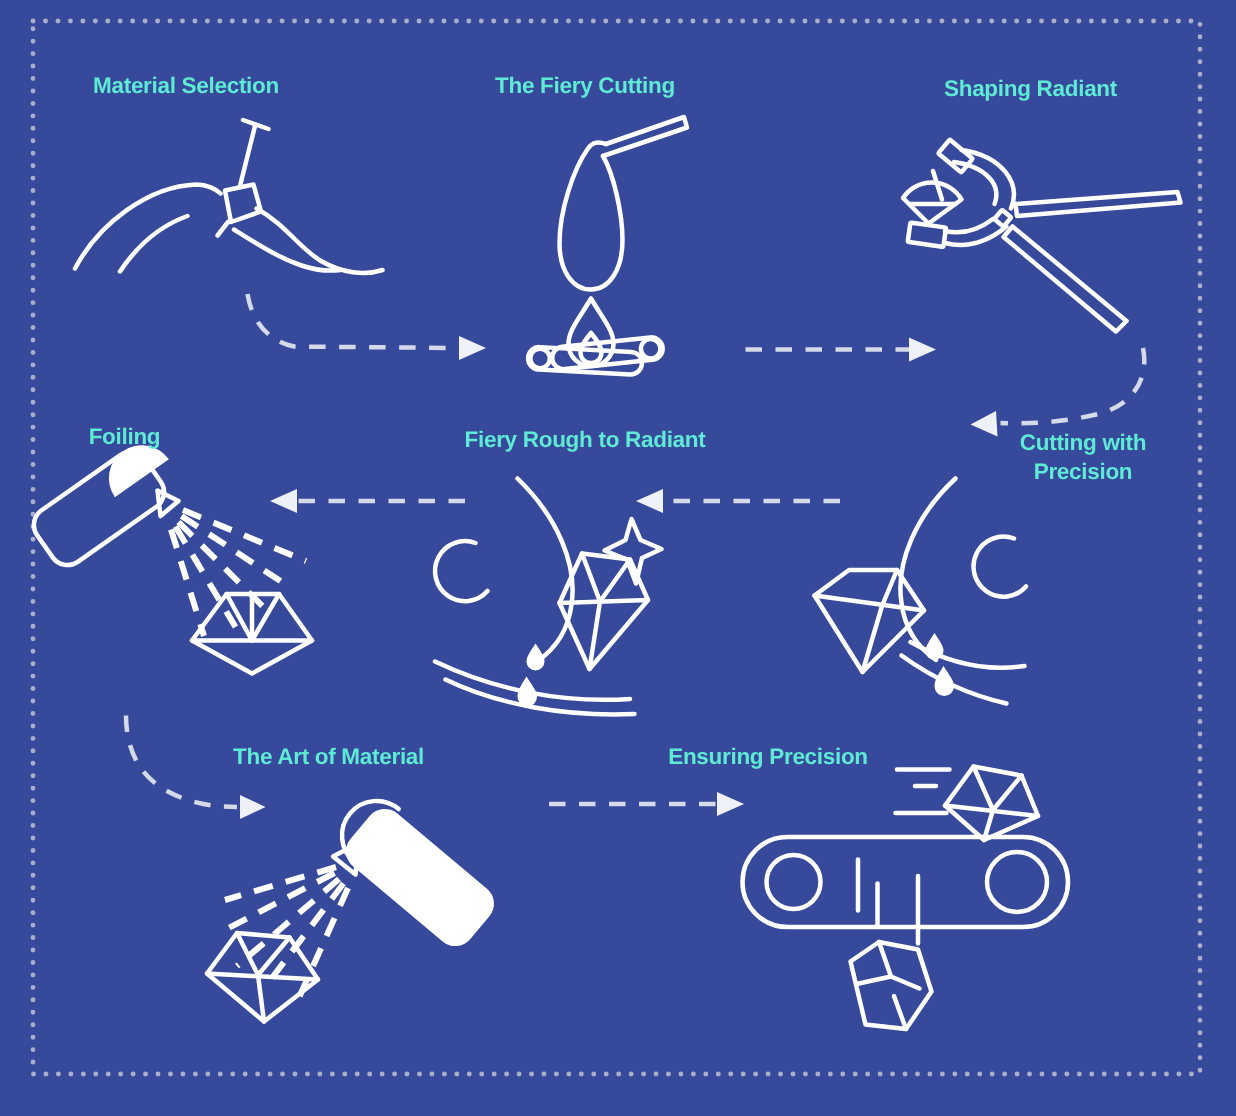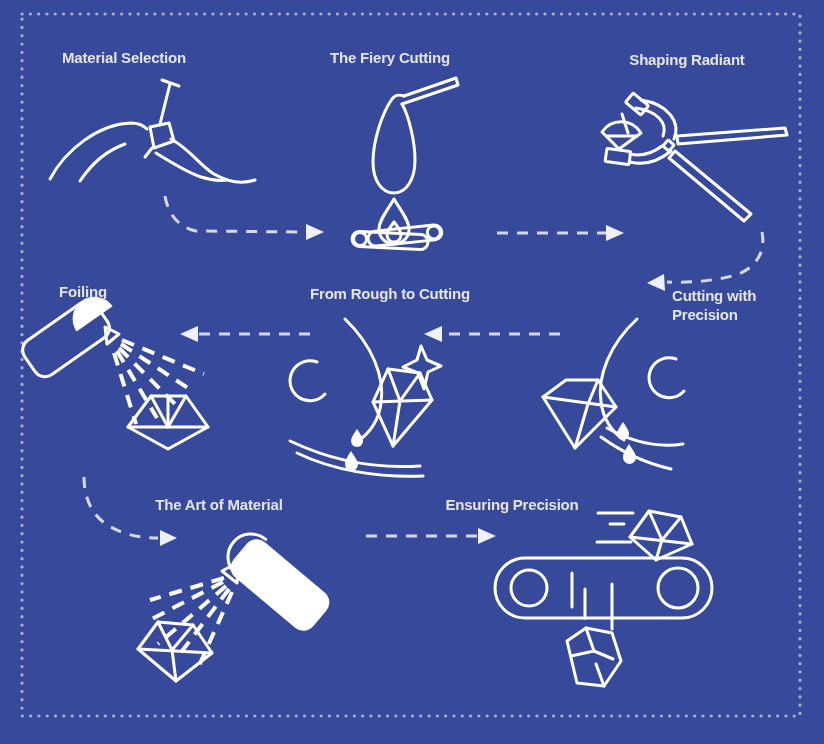--- a/index.html
+++ b/index.html
@@ -6,29 +6,29 @@
   .stage{
     position:relative;
     width:824px;height:744px;
     background:#36499A;
     overflow:hidden;
     font-family:"Liberation Sans", sans-serif;
   }
   .art{position:absolute;left:0;top:0;width:824px;height:744px;}
   .lbl{
     position:absolute;
-    color:#e5e5e5;
+    color:#5eead4;
     font-weight:700;
     font-size:15px;
     letter-spacing:-0.2px;
     line-height:19px;
     white-space:nowrap;
     transform:translateX(-50%);
   }
-  .lbl.left-align{transform:none;white-space:normal;width:100px;}
+  .lbl.left-align{transform:none;white-space:normal;width:100px;text-align:center;}
   
   .ink path,.ink rect,.ink circle{
     stroke:#FFFFFF;stroke-width:3;fill:none;
     stroke-linecap:round;stroke-linejoin:round;
   }
   .ink .fill{fill:#FFFFFF;stroke:none;}
   .arrow path.dash{
     stroke:#D4DAEA;stroke-width:3;fill:none;
     stroke-dasharray:11 9;stroke-linecap:butt;
   }
@@ -192,17 +192,17 @@
       <path d="M586 628 L594 651 L571 656"></path>
       <path d="M594 651 L613 659"></path>
       <path d="M604 686 L596 664"></path>
     </g>
   </svg>
 
   <div class="lbl" style="left:124px;top:48px">Material Selection</div>
   <div class="lbl" style="left:390px;top:48px">The Fiery Cutting</div>
   <div class="lbl" style="left:687px;top:50px">Shaping Radiant</div>
   <div class="lbl left-align" style="left:672px;top:286px">Cutting with Precision</div>
-  <div class="lbl" style="left:390px;top:284px">From Rough to Cutting</div>
+  <div class="lbl" style="left:390px;top:284px">Fiery Rough to Radiant</div>
   <div class="lbl" style="left:83px;top:282px">Foiling</div>
   <div class="lbl" style="left:219px;top:495px">The Art of Material</div>
   <div class="lbl" style="left:512px;top:495px">Ensuring Precision</div>
 </div>
 
 </body></html>

